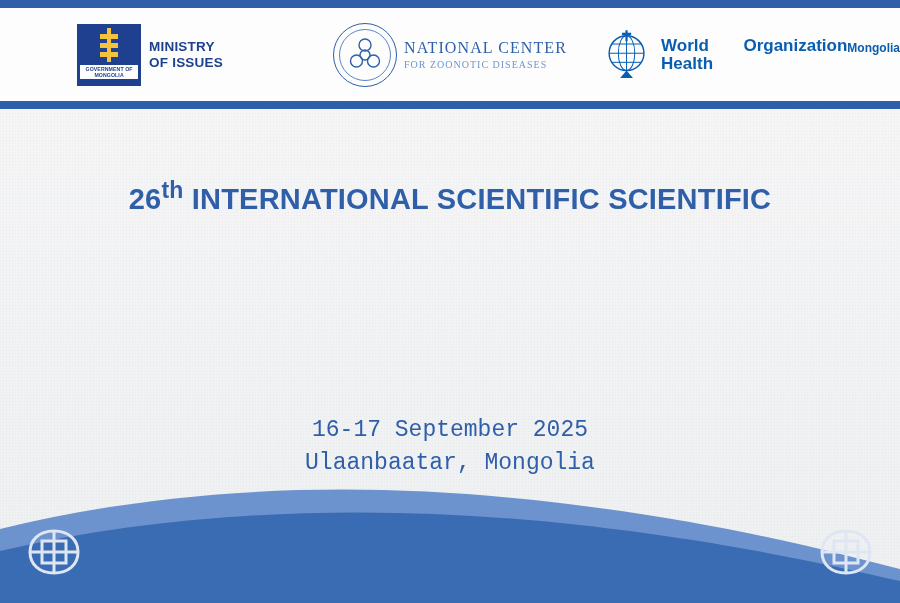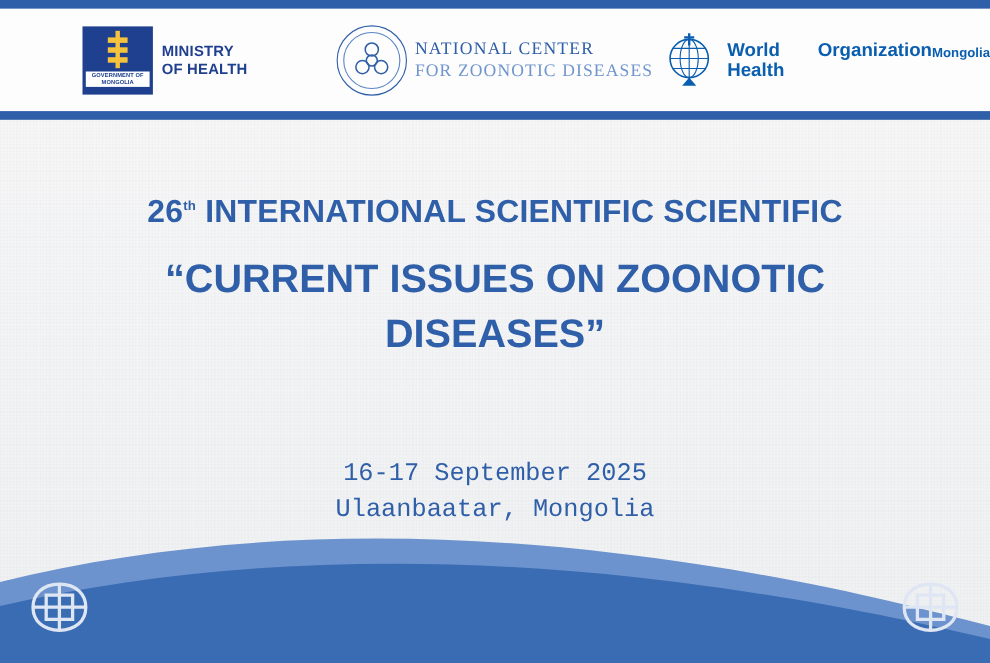--- a/index.html
+++ b/index.html
@@ -142,21 +142,21 @@
   }
   .nczd-line1 {
     color: #2f5fa8;
     font-family: "Liberation Serif", serif;
     font-size: 16px;
     letter-spacing: 1.1px;
   }
   .nczd-line2 {
     color: #6f95cc;
     font-family: "Liberation Serif", serif;
-    font-size: 16px;
+    font-size: 10px;
     letter-spacing: 1px;
   }
 
   
   .who {
     display: flex;
     align-items: center;
     gap: 8px;
   }
   .who-text {
@@ -194,21 +194,21 @@
     width: 900px;
     text-align: center;
   }
   .title-line1 {
     color: #2f5fa8;
     font-size: 29px;
     font-weight: bold;
     letter-spacing: .2px;
   }
   .title-line1 sup {
-    font-size: 12px;
+    font-size: 23px;
     vertical-align: super;
   }
   .title-main {
     color: #2f5fa8;
     font-size: 36px;
     font-weight: bold;
     line-height: 50px;
     margin-top: 18px;
     padding: 0 60px;
   }
@@ -251,21 +251,21 @@
   <div class="header">
 
     <div class="logo-slot logo-moh">
       <div class="moh">
         <div class="moh-emblem">
           <div class="moh-soyombo"></div>
           <div class="moh-emblem-text">GOVERNMENT OF MONGOLIA</div>
         </div>
         <div class="moh-text">
           <div>MINISTRY</div>
-          <div>OF HEALTH</div>
+          <div>OF ISSUES</div>
         </div>
       </div>
     </div>
 
     <div class="logo-slot logo-nczd">
       <div class="nczd">
         <div class="nczd-seal">
           <svg width="40" height="40" viewBox="0 0 40 40" aria-hidden="true">
             <circle cx="20" cy="20" r="5" fill="none" stroke="#2f5fa8" stroke-width="1.4"></circle>
             <circle cx="20" cy="10" r="6" fill="none" stroke="#2f5fa8" stroke-width="1.4"></circle>
@@ -300,21 +300,20 @@
       </div>
     </div>
 
   </div>
   <div class="header-rule"></div>
 
   <div class="body-area">
 
     <div class="titles">
       <div class="title-line1"><span>26</span><sup>th</sup><span> INTERNATIONAL SCIENTIFIC SCIENTIFIC</span></div>
-      <div class="title-main">“CURRENT ISSUES ON ZOONOTIC DISEASES”</div>
     </div>
 
     <div class="meta">
       <div class="meta-date">16-17 September 2025</div>
       <div class="meta-place">Ulaanbaatar, Mongolia</div>
     </div>
 
     <svg class="wave" viewBox="0 0 900 140" preserveAspectRatio="none">
       <path d="M0,66 C170,24 360,16 560,40 C720,59 820,86 900,106 L900,140 L0,140 Z" fill="#6c93cd"></path>
       <path d="M0,88 C180,46 380,40 580,62 C730,79 830,102 900,118 L900,140 L0,140 Z" fill="#3a6cb4"></path>

